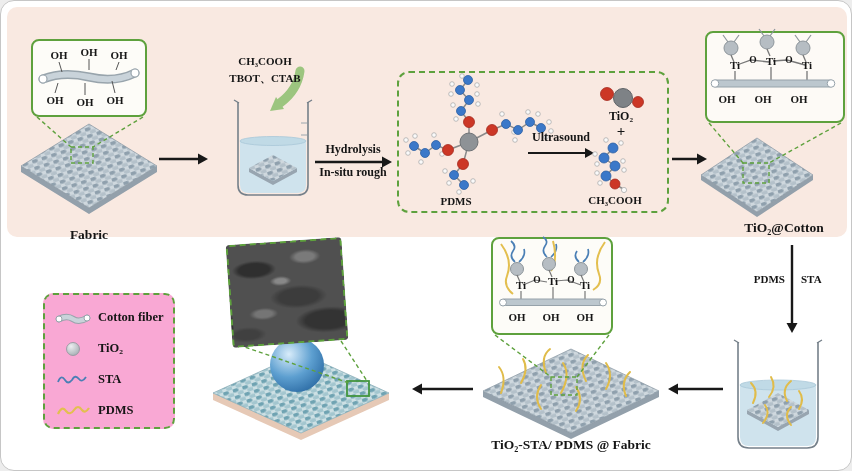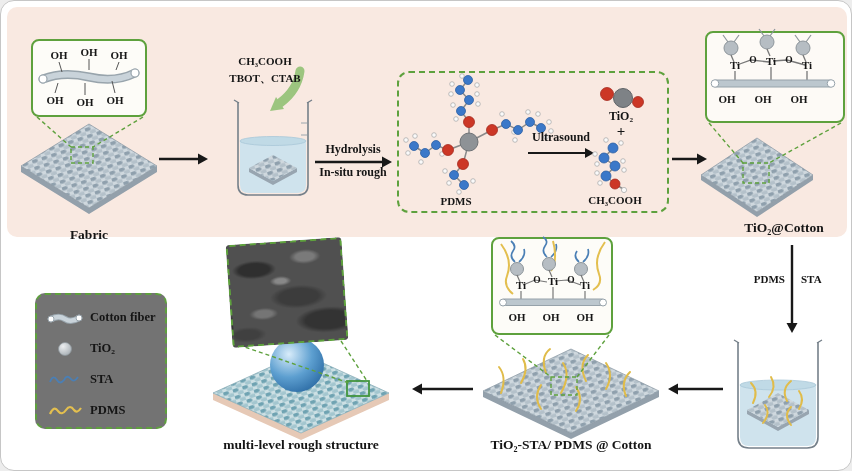--- a/index.html
+++ b/index.html
@@ -5,21 +5,21 @@
   *{margin:0;padding:0;box-sizing:border-box}
   body{background:#ededed;font-family:"Liberation Serif","DejaVu Serif",serif}
   #fig{position:relative;width:852px;height:471px;background:#ffffff;border:1px solid #c6c6c6;border-radius:14px;overflow:hidden;margin:0 auto}
   .abs{position:absolute}
   #pink{left:6px;top:6px;width:840px;height:230px;background:#f9e9e1;border-radius:10px}
   svg.layer{left:0;top:0;pointer-events:none}
   .lbl{position:absolute;font-weight:700;color:#151515;text-align:center;line-height:1.12;font-family:"Liberation Serif","DejaVu Serif",serif}
   .f15{font-size:15px}.f13{font-size:13.5px}.f125{font-size:11px}.f12{font-size:12px}
   .greenbox{position:absolute;border:2.2px solid #5ea13d;border-radius:8px;background:#fdfcf8}
   .dashbox{position:absolute;border:2px dashed #5ea13d;border-radius:10px;background:transparent}
-  #legend{left:34px;top:292px;width:132px;height:136px;padding-top:7px;background:#737373}
+  #legend{left:42px;top:292px;width:132px;height:136px;padding-top:7px;background:#f9a8d4}
   .legrow{display:flex;align-items:center;gap:7px;height:31px;padding-left:10px}
   .legrow .lab{font-weight:700;font-size:12.5px;color:#151515}
   #sem{left:228px;top:240px;width:116px;height:103px;transform:rotate(-4deg);border:2.5px dashed #5ea13d;border-radius:4px;
     background-color:#505050;
     background-image:
       radial-gradient(ellipse 34px 14px at 22% 25%, #2f2f2f 45%, rgba(0,0,0,0) 65%),
       radial-gradient(ellipse 26px 12px at 68% 15%, #7a7a7a 35%, rgba(0,0,0,0) 60%),
       radial-gradient(ellipse 44px 18px at 60% 55%, #3c3c3c 45%, rgba(0,0,0,0) 65%),
       radial-gradient(ellipse 24px 10px at 28% 70%, #757575 35%, rgba(0,0,0,0) 60%),
       radial-gradient(ellipse 50px 20px at 85% 80%, #333333 45%, rgba(0,0,0,0) 65%),
@@ -385,16 +385,15 @@
   <div class="lbl f12" style="left:300px;top:165px;width:104px">In-situ rough</div>
   <div class="lbl f13" style="left:46px;top:226px;width:84px">Fabric</div>
   <div class="lbl f12" style="left:518px;top:130px;width:84px">Ultrasound</div>
   <div class="lbl f125" style="left:425px;top:194px;width:60px">PDMS</div>
   <div class="lbl f12" style="left:592px;top:109px;width:56px">TiO₂</div>
   <div class="lbl f15" style="left:598px;top:122px;width:44px">+</div>
   <div class="lbl f125" style="left:574px;top:193px;width:80px">CH₃COOH</div>
   <div class="lbl f13" style="left:720px;top:219px;width:126px">TiO₂@Cotton</div>
   <div class="lbl f125" style="left:736px;top:272px;width:48px;text-align:right">PDMS</div>
   <div class="lbl f125" style="left:800px;top:272px;width:42px;text-align:left">STA</div>
-  <div class="lbl f13" style="left:468px;top:436px;width:204px">TiO₂-STA/ PDMS @ Cotton</div>
-  <div class="lbl f13" style="left:188px;top:436px;width:224px">multi-level rough structure</div>
+  <div class="lbl f13" style="left:468px;top:436px;width:204px">TiO₂-STA/ PDMS @ Fabric</div>
 
 </div>
 
 </body></html>

